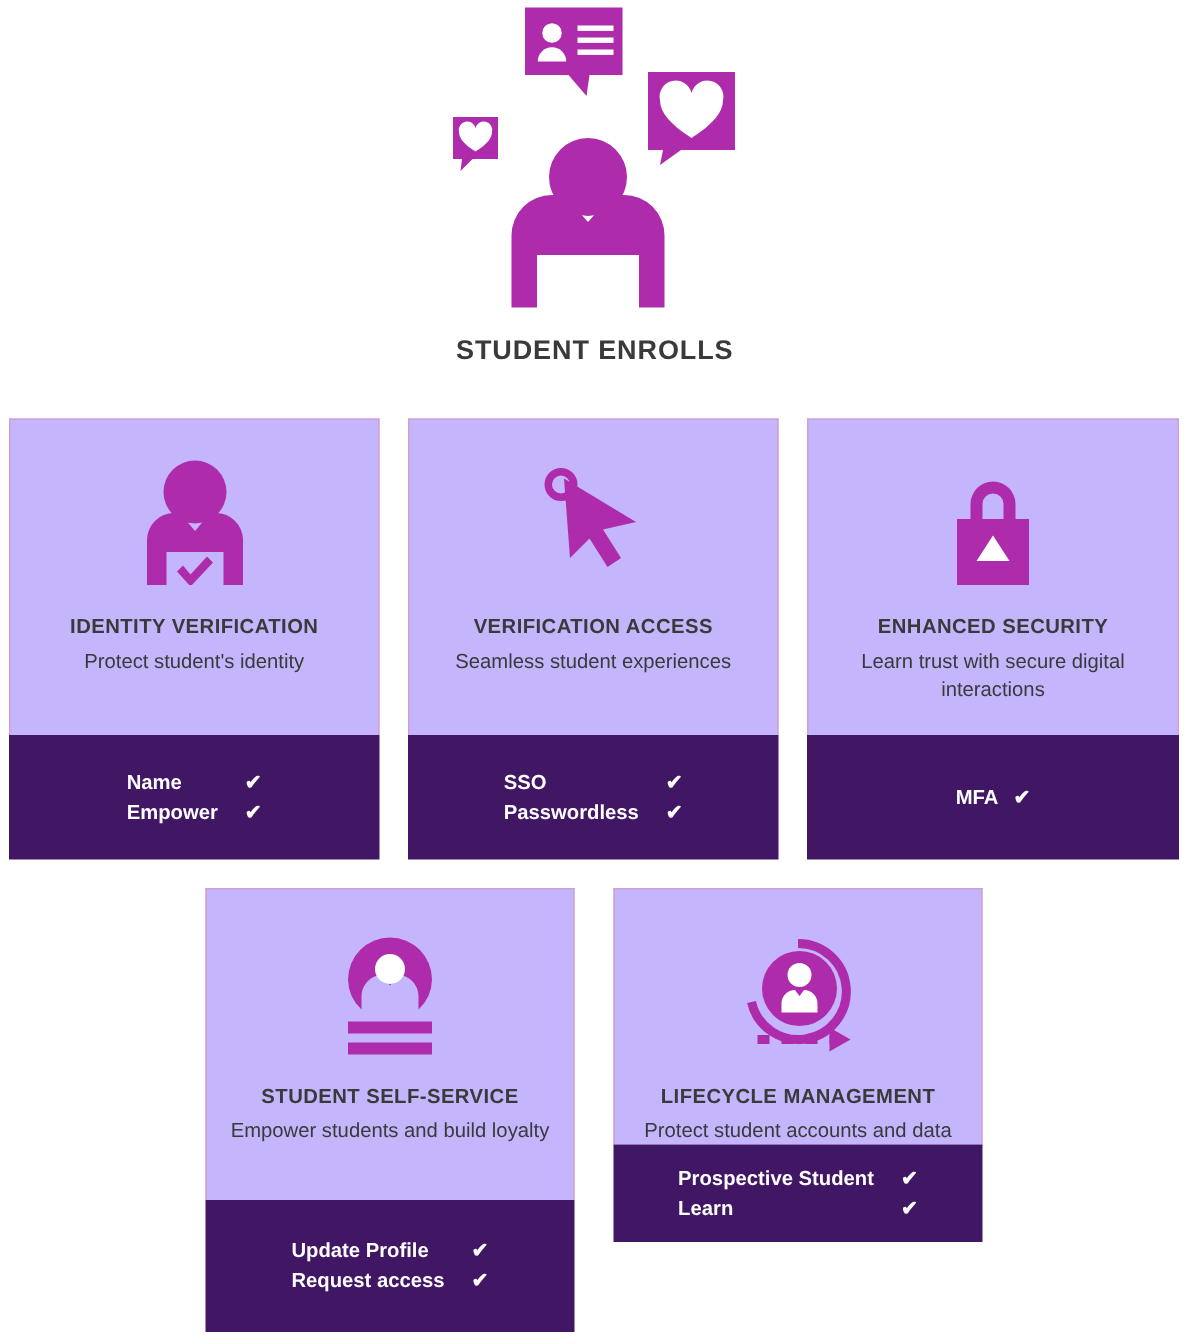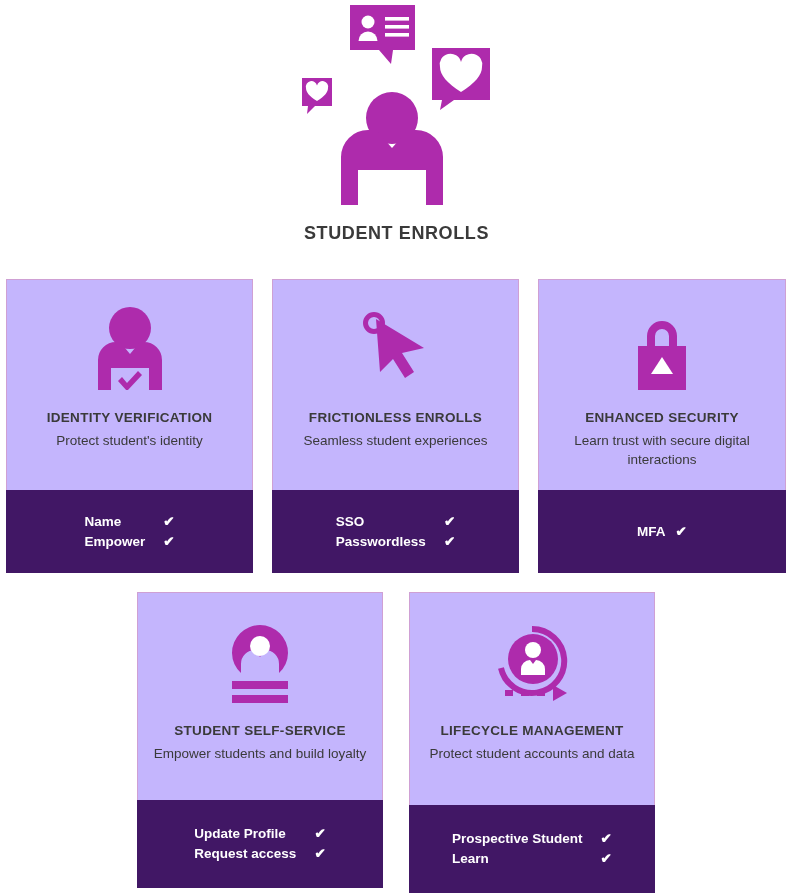--- a/index.html
+++ b/index.html
@@ -93,21 +93,21 @@
   }
   .feat-label { text-align: left; padding-right: 18px !important; }
   .feat-check { text-align: left; font-size: 14px; }
 
   
   #card-identity    { left: 6px;   top: 279px; width: 247px; height: 294px; }
   #card-frictionless{ left: 272px; top: 279px; width: 247px; height: 294px; }
   #card-security    { left: 538px; top: 279px; width: 248px; height: 294px; }
   
   #card-selfservice { left: 137px; top: 592px; width: 246px; height: 296px; }
-  #card-lifecycle   { left: 409px; top: 592px; width: 246px; height: 301px; }
+  #card-lifecycle   { left: 409px; top: 592px; width: 246px; height: 236px; }
 
   .r1 .card-icon  { height: 110px; padding-top: 14px; }
   .r1 .card-title { margin-top: 20px; }
   .r1 .card-sub   { margin-top: 4px; }
   .r1 .card-footer{ height: 83px; }
 
   .r2 .card-icon  { height: 112px; padding-top: 14px; }
   .r2 .card-title { margin-top: 18px; }
   .r2 .card-sub   { margin-top: 4px; }
   .r2 .card-footer{ height: 88px; }
@@ -178,21 +178,21 @@
 </div>
 
 <div class="card r1" id="card-frictionless">
   <div class="card-body">
     <div class="card-icon">
       <svg class="icon-svg" width="68" height="80" viewBox="0 0 68 80">
         <circle cx="12" cy="13" r="8.5" fill="none" stroke="#AE2BAC" stroke-width="5"></circle>
         <path d="M14 9 L62 38 L40 43 L52 62 L43 68 L31 49 L18 62 Z" fill="#AE2BAC"></path>
       </svg>
     </div>
-    <div class="card-title">FRICTIONLESS ENROLLS</div>
+    <div class="card-title">VERIFICATION ACCESS</div>
     <div class="card-sub">Seamless student experiences</div>
   </div>
   <div class="card-footer">
     <table class="feat-table">
       <tbody>
           <tr>
         <td class="feat-label">SSO</td>
         <td class="feat-check">✔</td>
       </tr>
       <tr>

